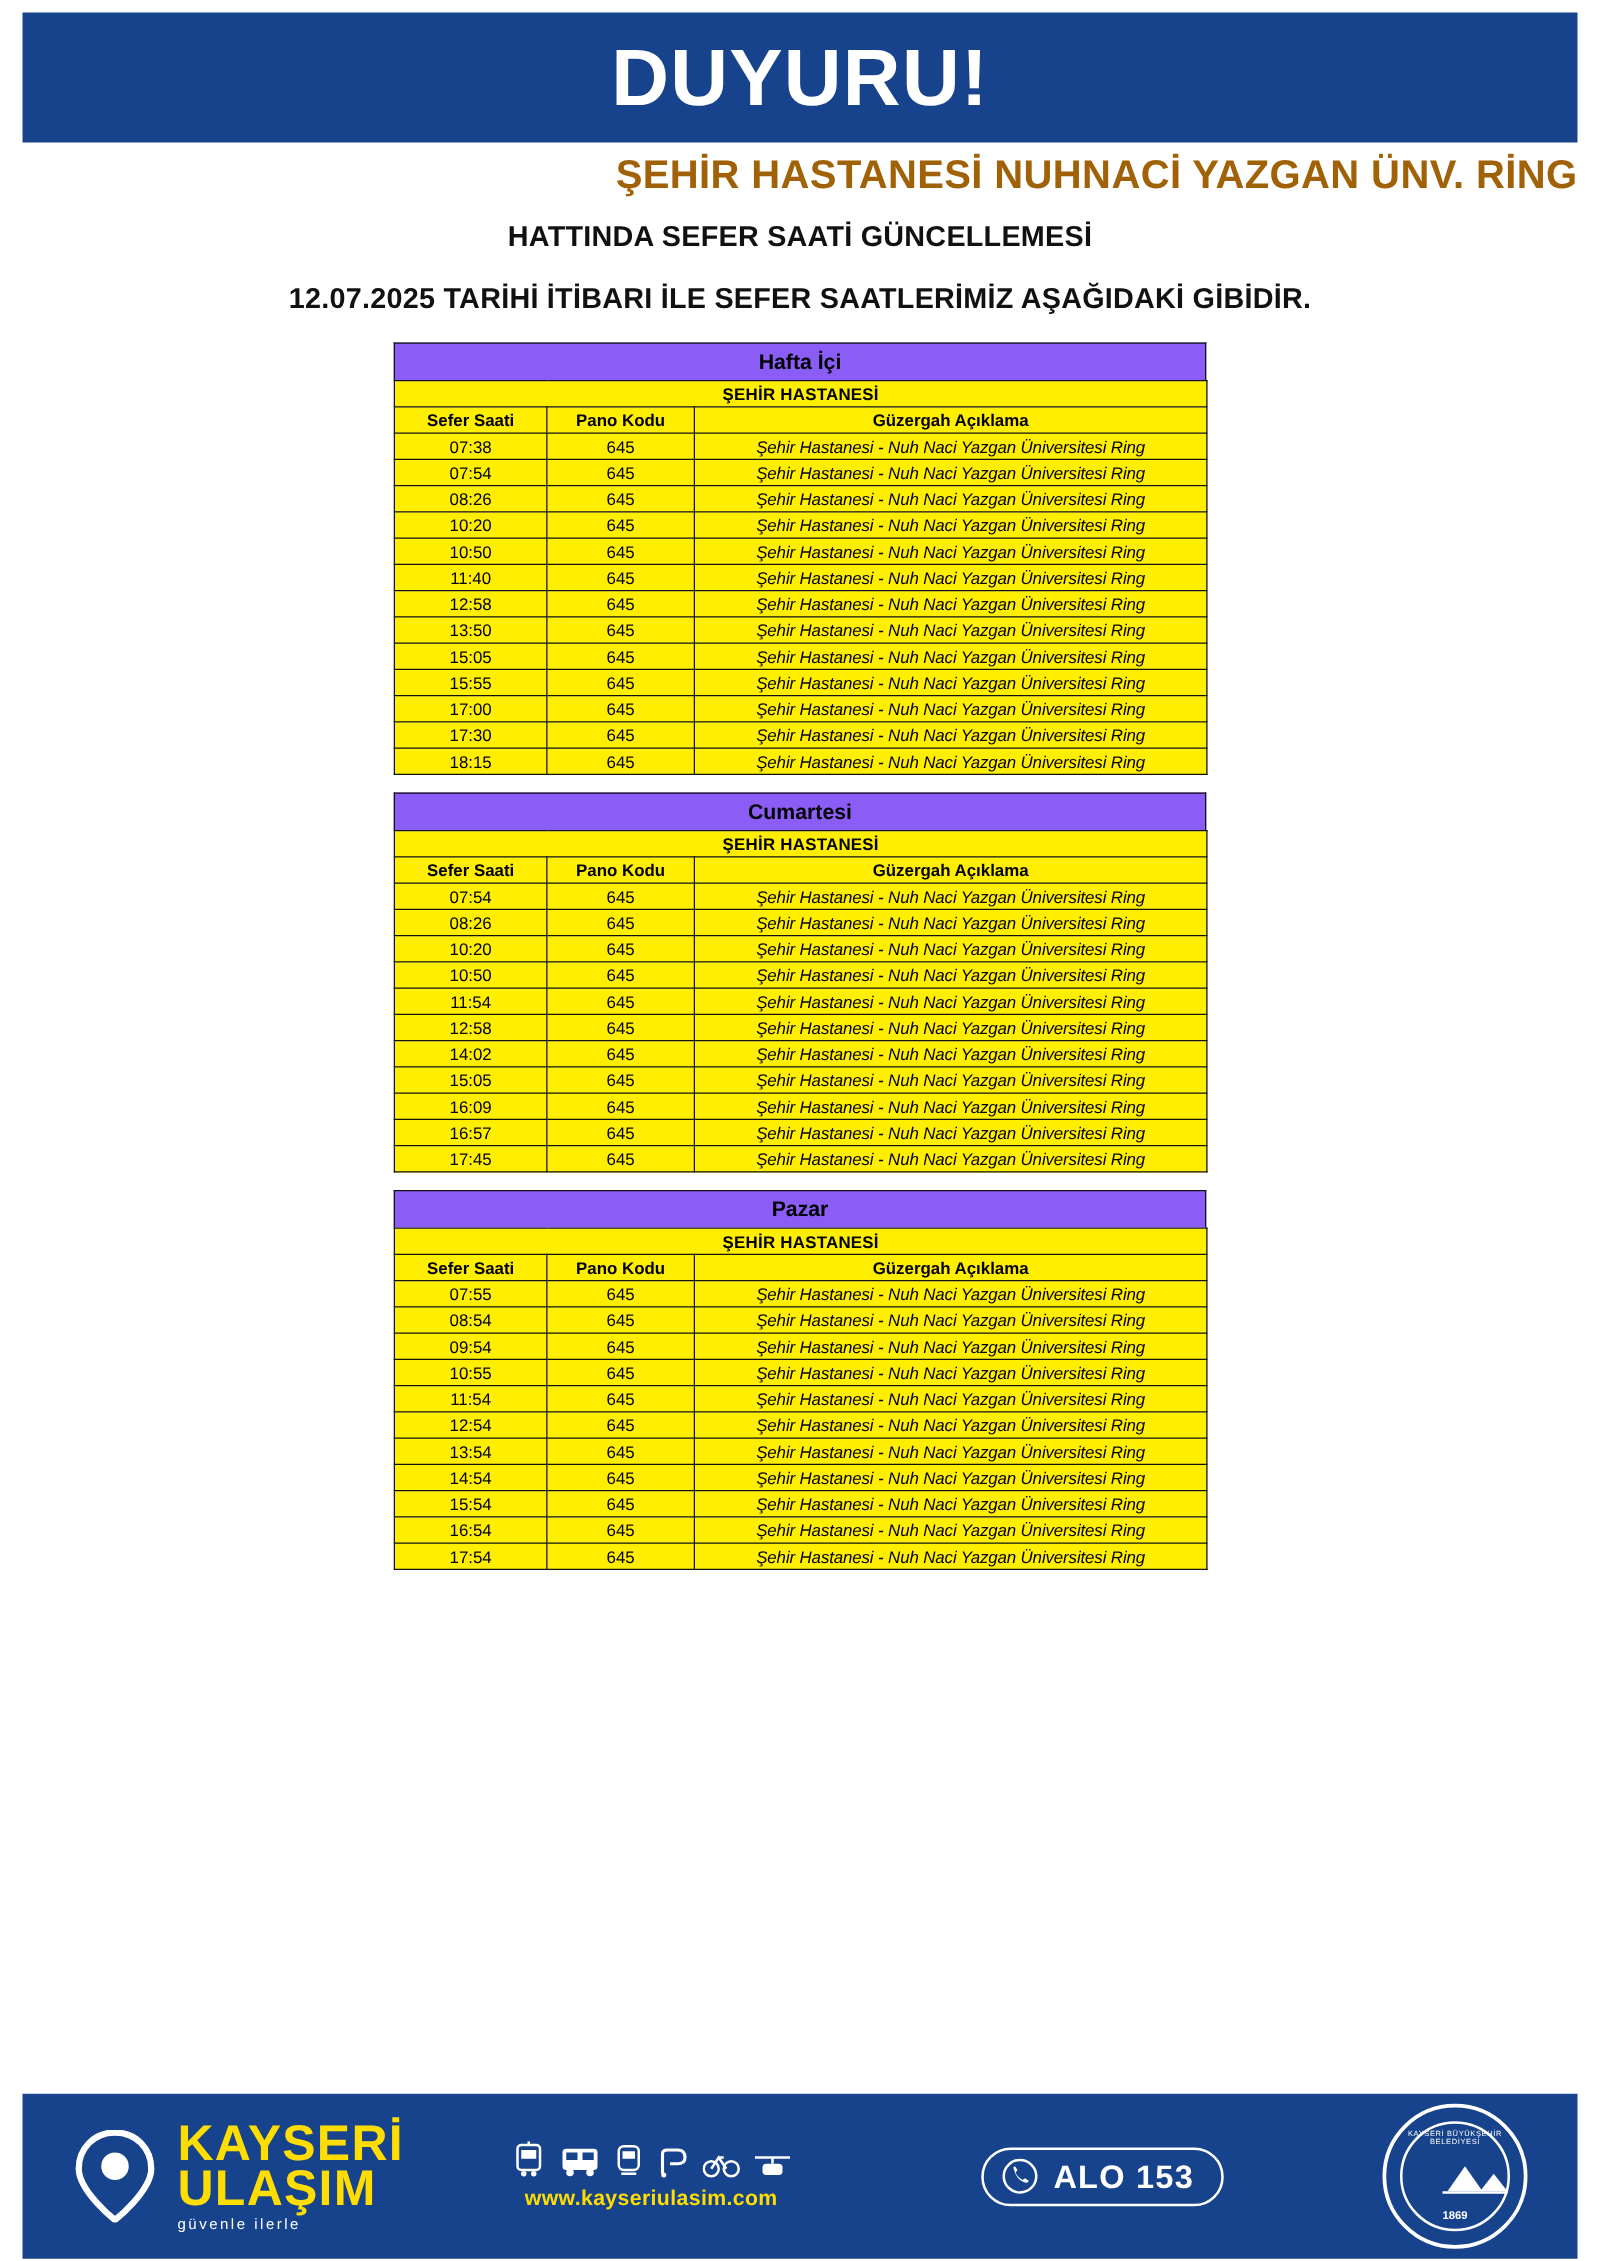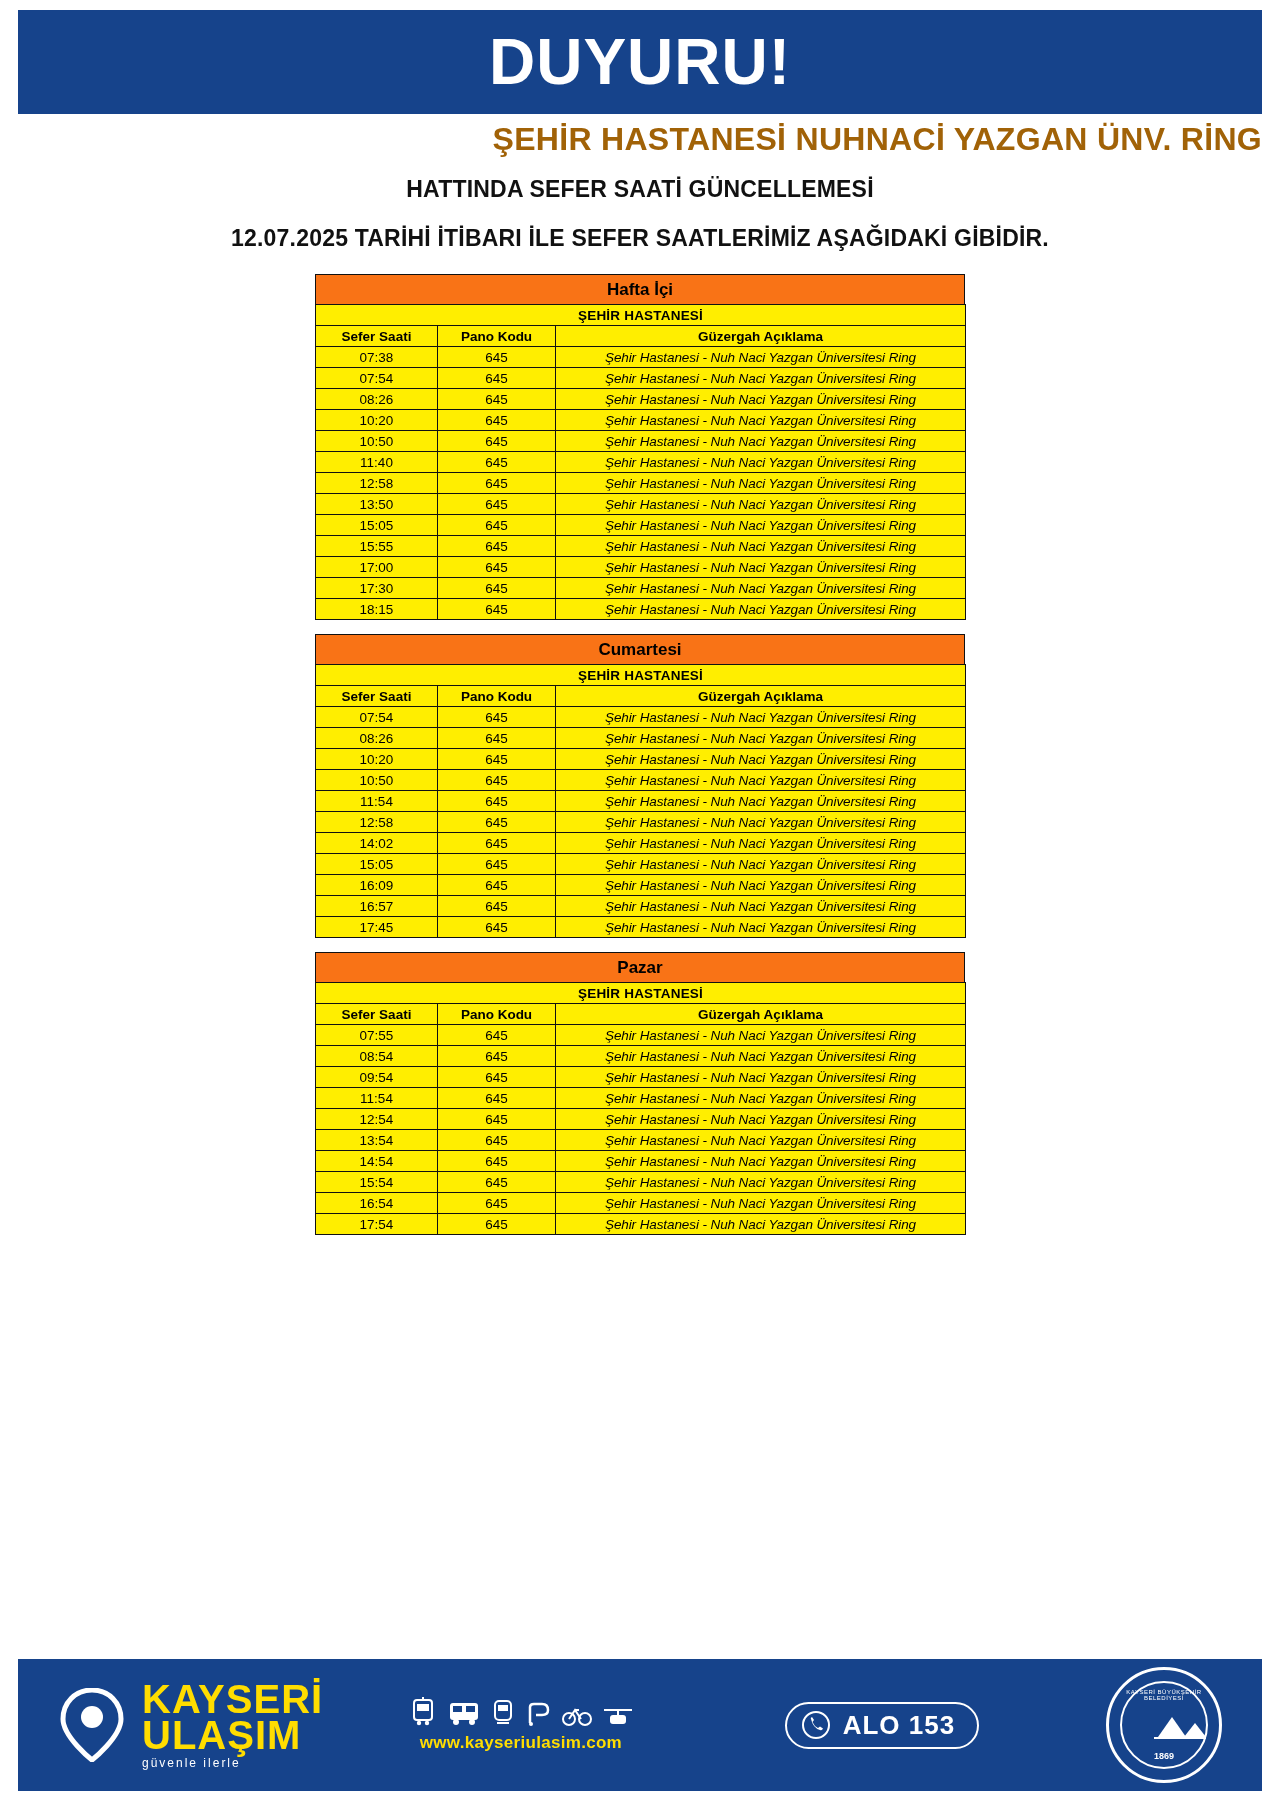--- a/index.html
+++ b/index.html
@@ -72,21 +72,21 @@
     flex-direction: column;
     align-items: center;
   }
   .schedule-block {
     width: 650px;
   }
   .schedule-block + .schedule-block {
     margin-top: 14px;
   }
   .day-header {
-    background: #f97316;
+    background: #8b5cf6;
     border: 1px solid #111;
     border-bottom: none;
     text-align: center;
     font-size: 17px;
     font-weight: bold;
     color: #000;
     padding: 5px 0 4px 0;
   }
   table.sched {
     border-collapse: collapse;
@@ -125,21 +125,21 @@
   }
   td.code {
     font-size: 14px;
   }
 
   
   .footer-band {
     position: absolute;
     left: 18px;
     right: 18px;
-    bottom: 28px;
+    bottom: 12px;
     height: 132px;
     background: #16438b;
     display: flex;
     align-items: center;
     justify-content: space-between;
     padding: 0 40px;
     box-sizing: border-box;
   }
   .brand {
     display: flex;
@@ -472,20 +472,25 @@
               <td class="code">645</td>
               <td class="desc">Şehir Hastanesi - Nuh Naci Yazgan Üniversitesi Ring</td>
             </tr>
           <tr>
               <td class="time">08:54</td>
               <td class="code">645</td>
               <td class="desc">Şehir Hastanesi - Nuh Naci Yazgan Üniversitesi Ring</td>
             </tr>
           <tr>
               <td class="time">09:54</td>
+              <td class="code">645</td>
+              <td class="desc">Şehir Hastanesi - Nuh Naci Yazgan Üniversitesi Ring</td>
+            </tr>
+          <tr>
+              <td class="time">10:55</td>
               <td class="code">645</td>
               <td class="desc">Şehir Hastanesi - Nuh Naci Yazgan Üniversitesi Ring</td>
             </tr>
           <tr>
               <td class="time">11:54</td>
               <td class="code">645</td>
               <td class="desc">Şehir Hastanesi - Nuh Naci Yazgan Üniversitesi Ring</td>
             </tr>
           <tr>
               <td class="time">12:54</td>

